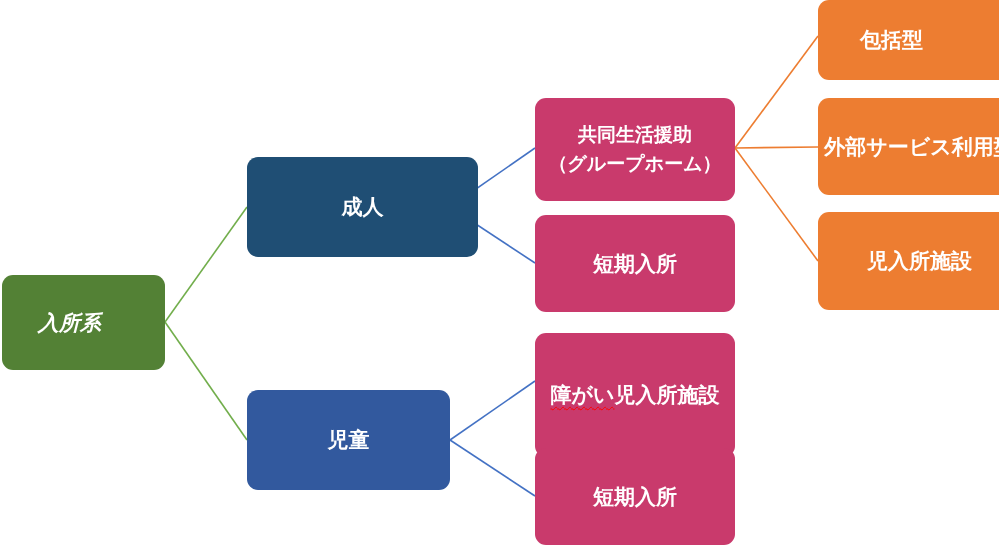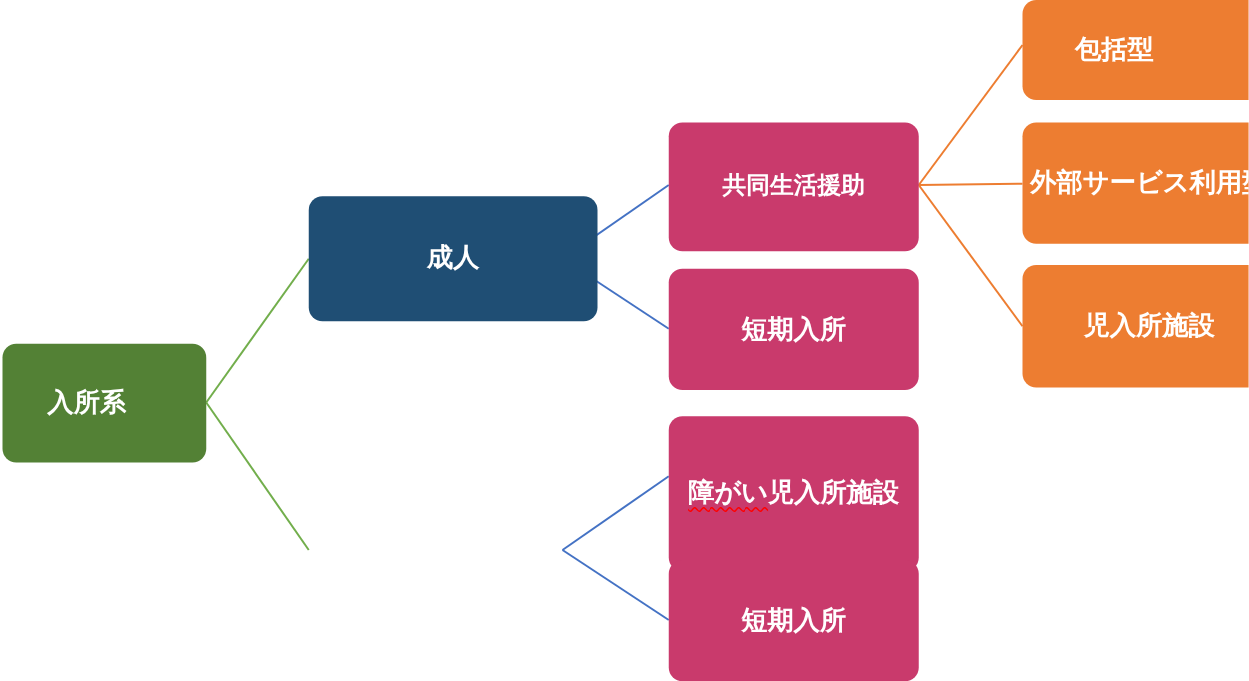--- a/index.html
+++ b/index.html
@@ -28,21 +28,21 @@
     align-items: center;
     justify-content: center;
     color: #ffffff;
     font-weight: bold;
     font-size: 21px;
     text-align: center;
     line-height: 1.5;
     white-space: nowrap;
     box-sizing: border-box;
   }
-  .n-root  { left: 2px;   top: 275px; width: 163px; height: 95px;  background: var(--node-green, #538135); padding-right: 28px; }
+  .n-root  { left: 2px;   top: 275px; width: 163px; height: 95px;  background: var(--node-green, #538135); padding-right: 28px; font-style: italic; }
   .n-adult { left: 247px; top: 157px; width: 231px; height: 100px; background: var(--node-darkblue, #1F4E74); }
   .n-child { left: 247px; top: 390px; width: 203px; height: 100px; background: var(--node-blue, #32599E); }
   .n-s1    { left: 535px; top: 98px;  width: 200px; height: 103px;  background: var(--node-pink, #C93A6C); font-size: 19px; }
   .n-s2    { left: 535px; top: 215px; width: 200px; height: 97px;  background: var(--node-pink, #C93A6C); }
   .n-s3    { left: 535px; top: 333px; width: 200px; height: 124px;  background: var(--node-pink, #C93A6C); }
   .n-s4    { left: 535px; top: 448px; width: 200px; height: 97px;  background: var(--node-pink, #C93A6C); }
   .n-t1    { left: 818px; top: 0px;   width: 203px; height: 80px;  background: var(--node-orange, #ED7D31); padding-right: 56px; }
   .n-t2    { left: 818px; top: 98px;  width: 203px; height: 97px;  background: var(--node-orange, #ED7D31); }
   .n-t3    { left: 818px; top: 212px; width: 203px; height: 98px;  background: var(--node-orange, #ED7D31); }
   .wavy {
@@ -72,23 +72,27 @@
   </svg>
 
   <div class="node n-root">
     <span>入所系</span>
   </div>
 
   <div class="node n-adult">
     <span>成人</span>
   </div>
 
+  <div class="node n-child">
+    <span>児童</span>
+  </div>
 
   <div class="node n-s1">
     <span>共同生活援助</span>
+    <span>（グループホーム）</span>
   </div>
 
   <div class="node n-s2">
     <span>短期入所</span>
   </div>
 
   <div class="node n-s3">
     <span><span class="wavy">障がい</span><span>児入所施設</span></span>
   </div>
 

